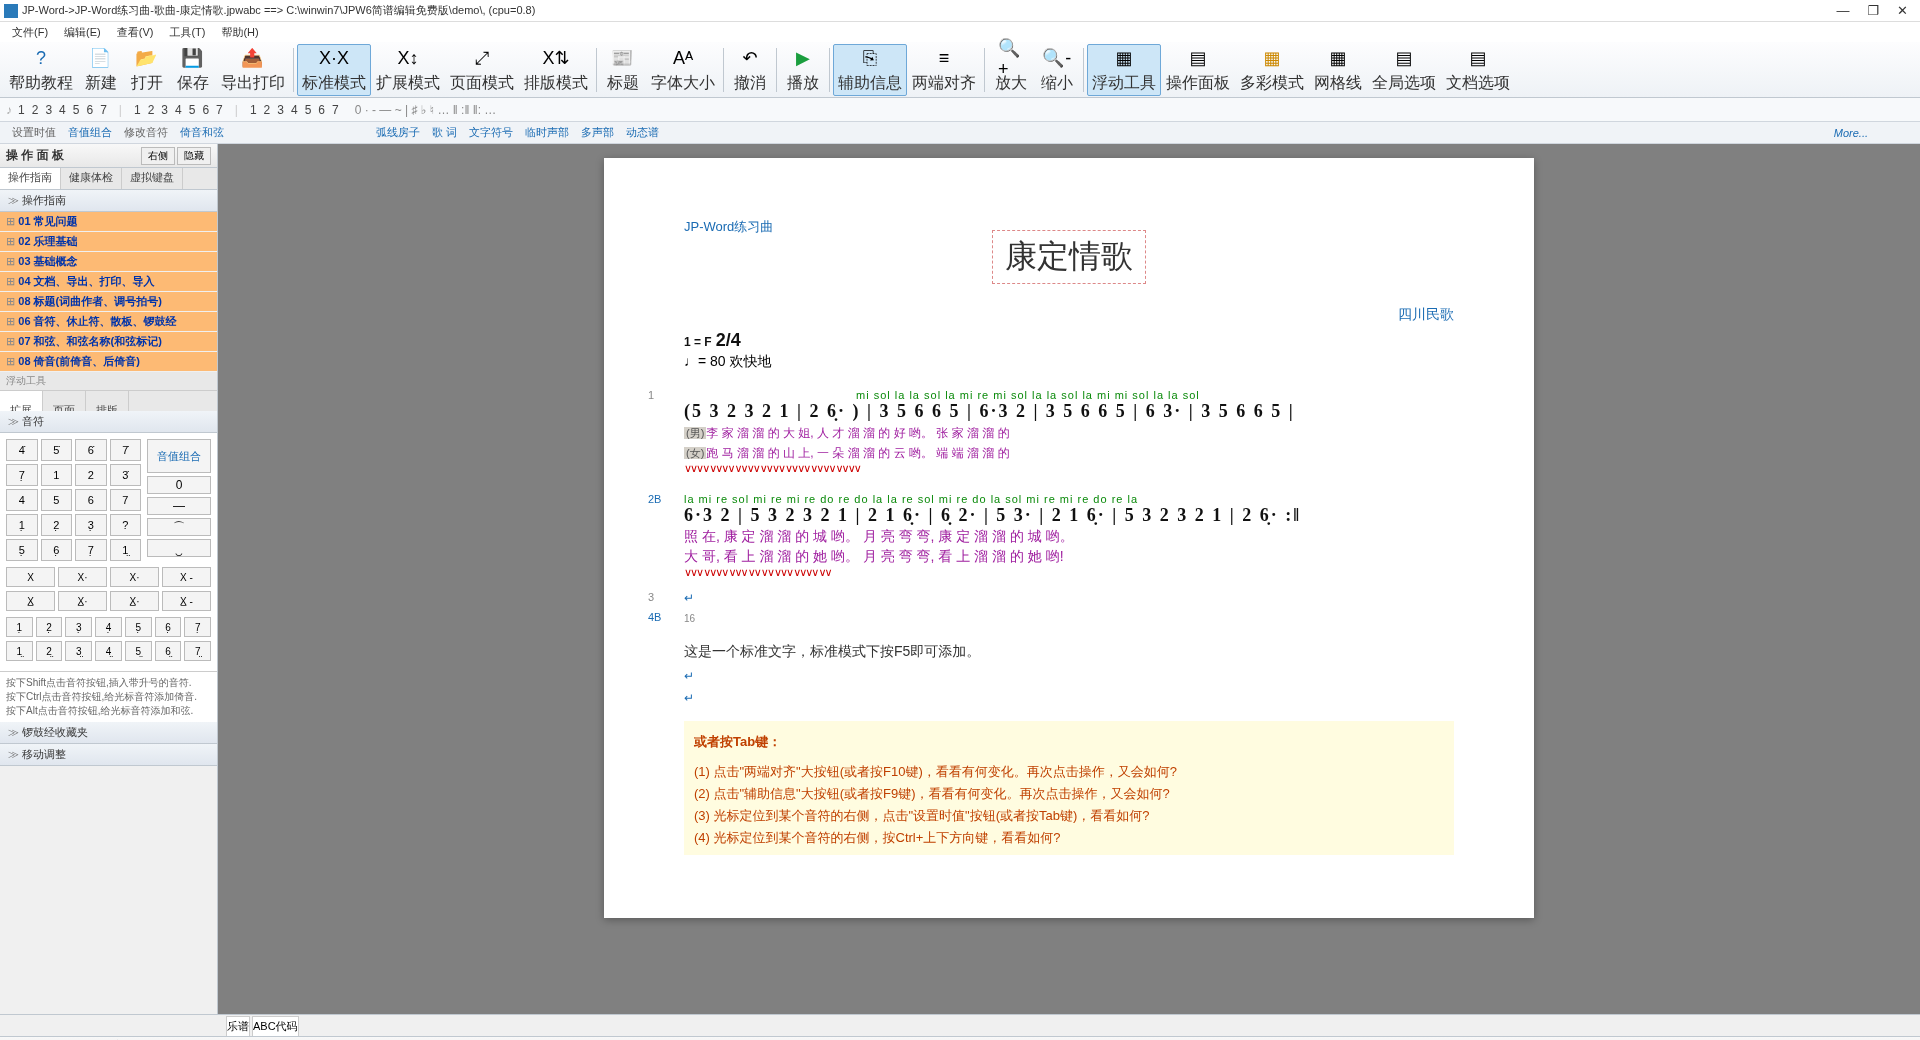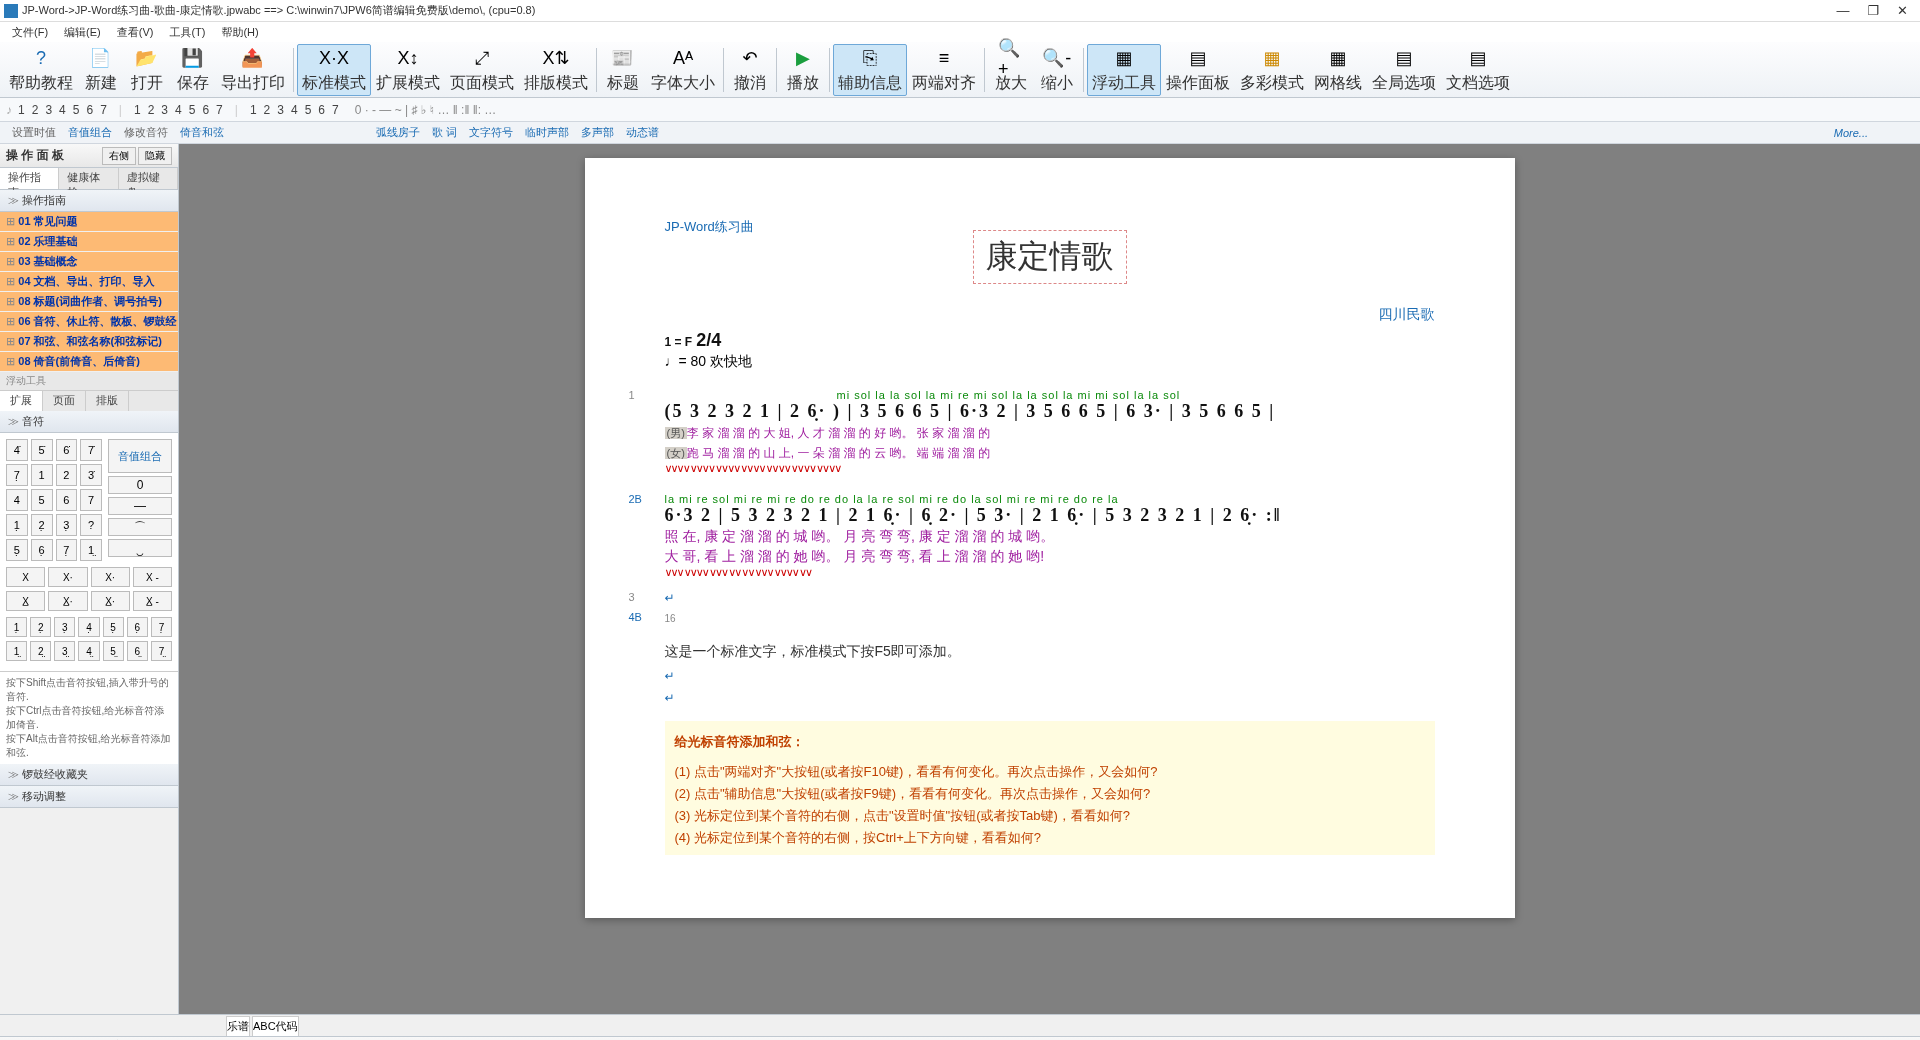--- a/index.html
+++ b/index.html
@@ -18,35 +18,35 @@
 .tbtn .tl{font-size:16px;color:#333;white-space:nowrap;}
 .tsep{width:1px;height:44px;background:#c0c8d0;margin:0 3px;}
 .secbar{height:24px;background:#f7f9fb;border-bottom:1px solid #d0d6de;display:flex;align-items:center;padding:0 6px;color:#666;font-size:11px;gap:4px;}
 .secbar .nums{display:flex;gap:3px;}
 .secbar .nums span{padding:0 2px;color:#444;}
 .optbar{height:22px;background:#f0f3f7;border-bottom:1px solid #d0d6de;display:flex;align-items:center;padding:0 6px;}
 .optbar span{padding:0 6px;color:#1a6bb3;cursor:pointer;font-size:11px;}
 .optbar span.grey{color:#666;}
 .optbar .more{color:#1a6bb3;font-style:italic;margin-left:auto;margin-right:40px;}
 .main{display:flex;height:calc(100vh - 170px);}
-.leftpanel{width:179px;background:#f0f0f0;border-right:1px solid #c0c8d0;display:flex;flex-direction:column;}
+.leftpanel{width:218px;background:#f0f0f0;border-right:1px solid #c0c8d0;display:flex;flex-direction:column;}
 .lp-title{height:24px;background:linear-gradient(#f8f8f8,#e8e8e8);border-bottom:1px solid #c0c8d0;display:flex;align-items:center;padding:0 6px;font-weight:bold;color:#333;}
 .lp-title .btns{margin-left:auto;display:flex;gap:2px;}
 .lp-title .btns button{font-size:10px;padding:1px 6px;background:#f0f0f0;border:1px solid #bbb;cursor:pointer;}
 .lp-tabs{height:22px;display:flex;background:#e8e8e8;border-bottom:1px solid #c0c8d0;}
 .lp-tabs span{padding:2px 8px;font-size:11px;color:#444;cursor:pointer;border-right:1px solid #ccc;}
 .lp-tabs span.act{background:#fff;}
 .lp-section{background:linear-gradient(#f0f4f8,#e0e6ee);border-bottom:1px solid #c0c8d0;padding:3px 8px;font-size:11px;color:#333;cursor:pointer;}
 .lp-section::before{content:"≫ ";color:#666;}
 .lp-list{background:#fdba74;max-height:160px;overflow-y:auto;}
 .lp-list div{padding:2px 6px;font-size:11px;color:#0033aa;font-weight:bold;border-bottom:1px solid #f0f0f0;white-space:nowrap;overflow:hidden;}
 .lp-list div::before{content:"⊞ ";color:#888;font-weight:normal;}
 .lp-float{background:#e8e8e8;padding:2px 6px;font-size:10px;color:#888;border-bottom:1px solid #ccc;}
 .lp-modetabs{height:20px;display:flex;background:#e8e8e8;}
-.lp-modetabs span{padding:2px 10px;font-size:11px;color:#444;cursor:pointer;border-right:1px solid #ccc;}
+.lp-modetabs span{padding:12px 10px;font-size:11px;color:#444;cursor:pointer;border-right:1px solid #ccc;}
 .lp-modetabs span.act{background:#fff;}
 .lp-notes{background:#fff;padding:6px;}
 .note-grid{display:grid;grid-template-columns:repeat(4,1fr);gap:3px;margin-bottom:6px;}
 .note-grid button{height:22px;background:#f4f4f4;border:1px solid #bbb;cursor:pointer;font-size:11px;}
 .note-row{display:flex;gap:3px;margin-bottom:4px;}
 .note-row button{flex:1;height:20px;background:#f4f4f4;border:1px solid #bbb;cursor:pointer;font-size:10px;}
 .lp-help{padding:4px 6px;font-size:10px;color:#666;line-height:1.4;border-top:1px solid #ccc;background:#fff;}
 .canvas-area{flex:1;background:#808080;overflow:auto;position:relative;}
 .page{width:930px;background:#fff;margin:14px auto;padding:60px 80px 40px;box-shadow:0 2px 8px rgba(0,0,0,0.3);min-height:760px;position:relative;}
 .page .subtitle{color:#1a6bb3;font-size:13px;}
@@ -376,21 +376,21 @@
         <div class="wave">∨∨∨  ∨∨∨∨  ∨∨∨  ∨∨  ∨∨  ∨∨∨  ∨∨∨∨  ∨∨</div>
       </div>
 
       <div style="position:relative;margin-top:12px;"><span class="linelabel" style="left:-36px;position:absolute">3</span><span style="color:#1a6bb3">↵</span></div>
       <div style="position:relative;margin-top:6px;"><span class="linelabel b" style="left:-36px;position:absolute">4B</span><span style="color:#888;font-size:10px">16</span></div>
       <div class="textnote">这是一个标准文字，标准模式下按F5即可添加。</div>
       <div style="color:#1a6bb3;margin-top:8px">↵</div>
       <div style="color:#1a6bb3;margin-top:8px">↵</div>
 
       <div class="yellowbox">
-        <div class="para" style="font-weight:bold">给光标音符添加和弦：</div>
+        <div class="para" style="font-weight:bold">或者按Tab键：</div>
         <div style="height:8px"></div>
         <div class="para">(1) 点击"两端对齐"大按钮(或者按F10键)，看看有何变化。再次点击操作，又会如何?</div>
         <div class="para">(2) 点击"辅助信息"大按钮(或者按F9键)，看看有何变化。再次点击操作，又会如何?</div>
         <div class="para">(3) 光标定位到某个音符的右侧，点击"设置时值"按钮(或者按Tab键)，看看如何?</div>
         <div class="para">(4) 光标定位到某个音符的右侧，按Ctrl+上下方向键，看看如何?</div>
       </div>
     </div>
   </div>
 </div>
 

